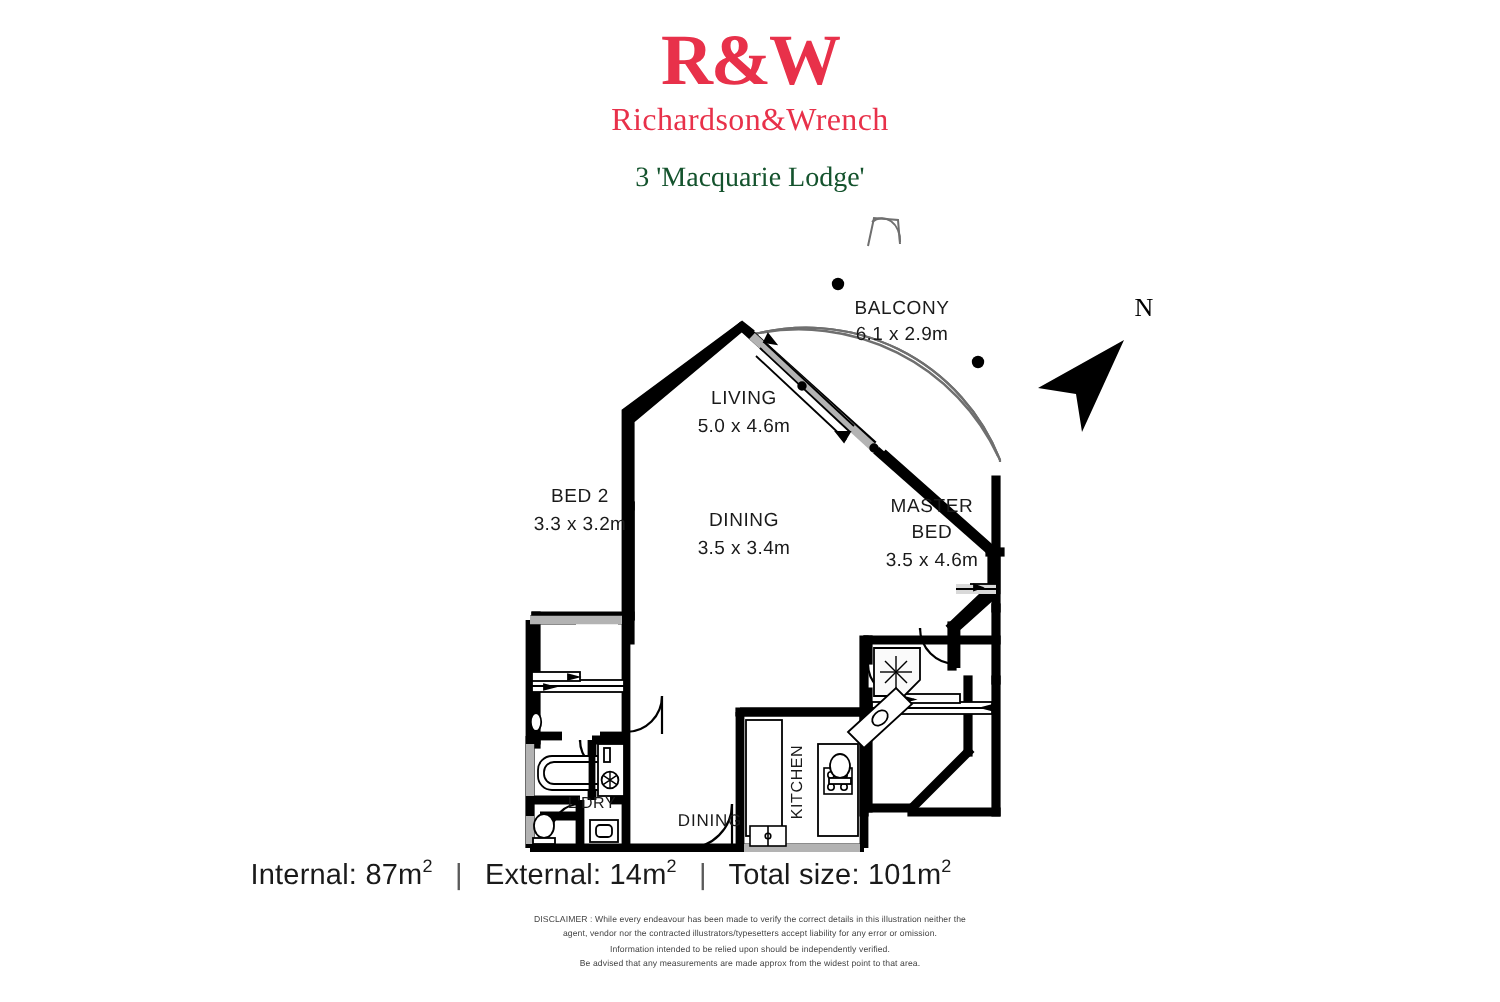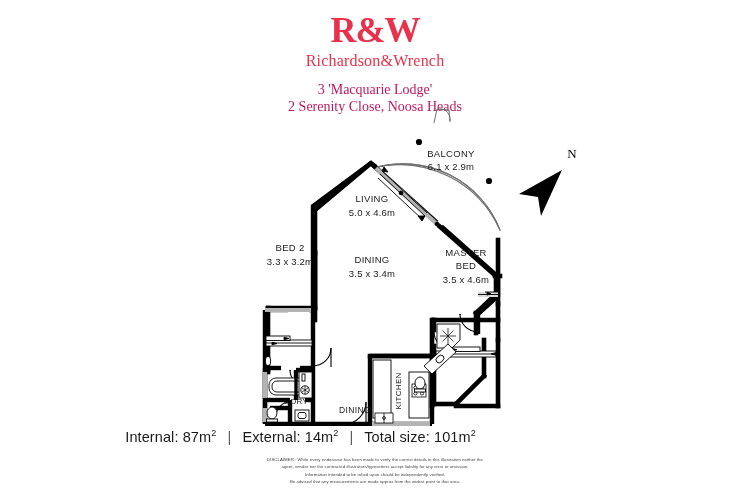--- a/index.html
+++ b/index.html
@@ -37,21 +37,21 @@
     font-family: "Liberation Serif", serif;
     font-size: 16px;
     line-height: 22px;
     color: #e8314a;
     letter-spacing: 0.2px;
   }
   #addr-line-1, #addr-line-2 {
     font-family: "Liberation Serif", serif;
     font-size: 14px;
     line-height: 17px;
-    color: #be185d;
+    color: #14532d;
   }
   #addr-line-1 { margin-top: 9px; }
 
   
   #plan-wrap {
     position: absolute;
     left: 0;
     top: 108px;
     width: 750px;
     height: 318px;
@@ -119,21 +119,20 @@
   }
   #disclaimer div { white-space: nowrap; }
 </style>
 </head>
 <body>
 
 <div id="header">
   <div id="logo-mark">R&amp;W</div>
   <div id="logo-wordmark">Richardson&amp;Wrench</div>
   <div id="addr-line-1">3 'Macquarie Lodge'</div>
-  <div id="addr-line-2">2 Serenity Close, Noosa Heads</div>
 </div>
 
 <div id="plan-wrap">
 <svg id="plan-svg" width="750" height="318" viewBox="0 0 750 318" xmlns="http://www.w3.org/2000/svg">
 
   <g>
     <path d="M 374 60 A 104 104 0 0 1 500 122 L 500 123" fill="none" stroke="#6f6f6f" stroke-width="1.1"></path>
     <path d="M 374 60 A 104 104 0 0 1 500 122" fill="none" stroke="#6f6f6f" stroke-width="1.1"></path>
 
     <circle cx="419" cy="34" r="3.1" fill="#000"></circle>

